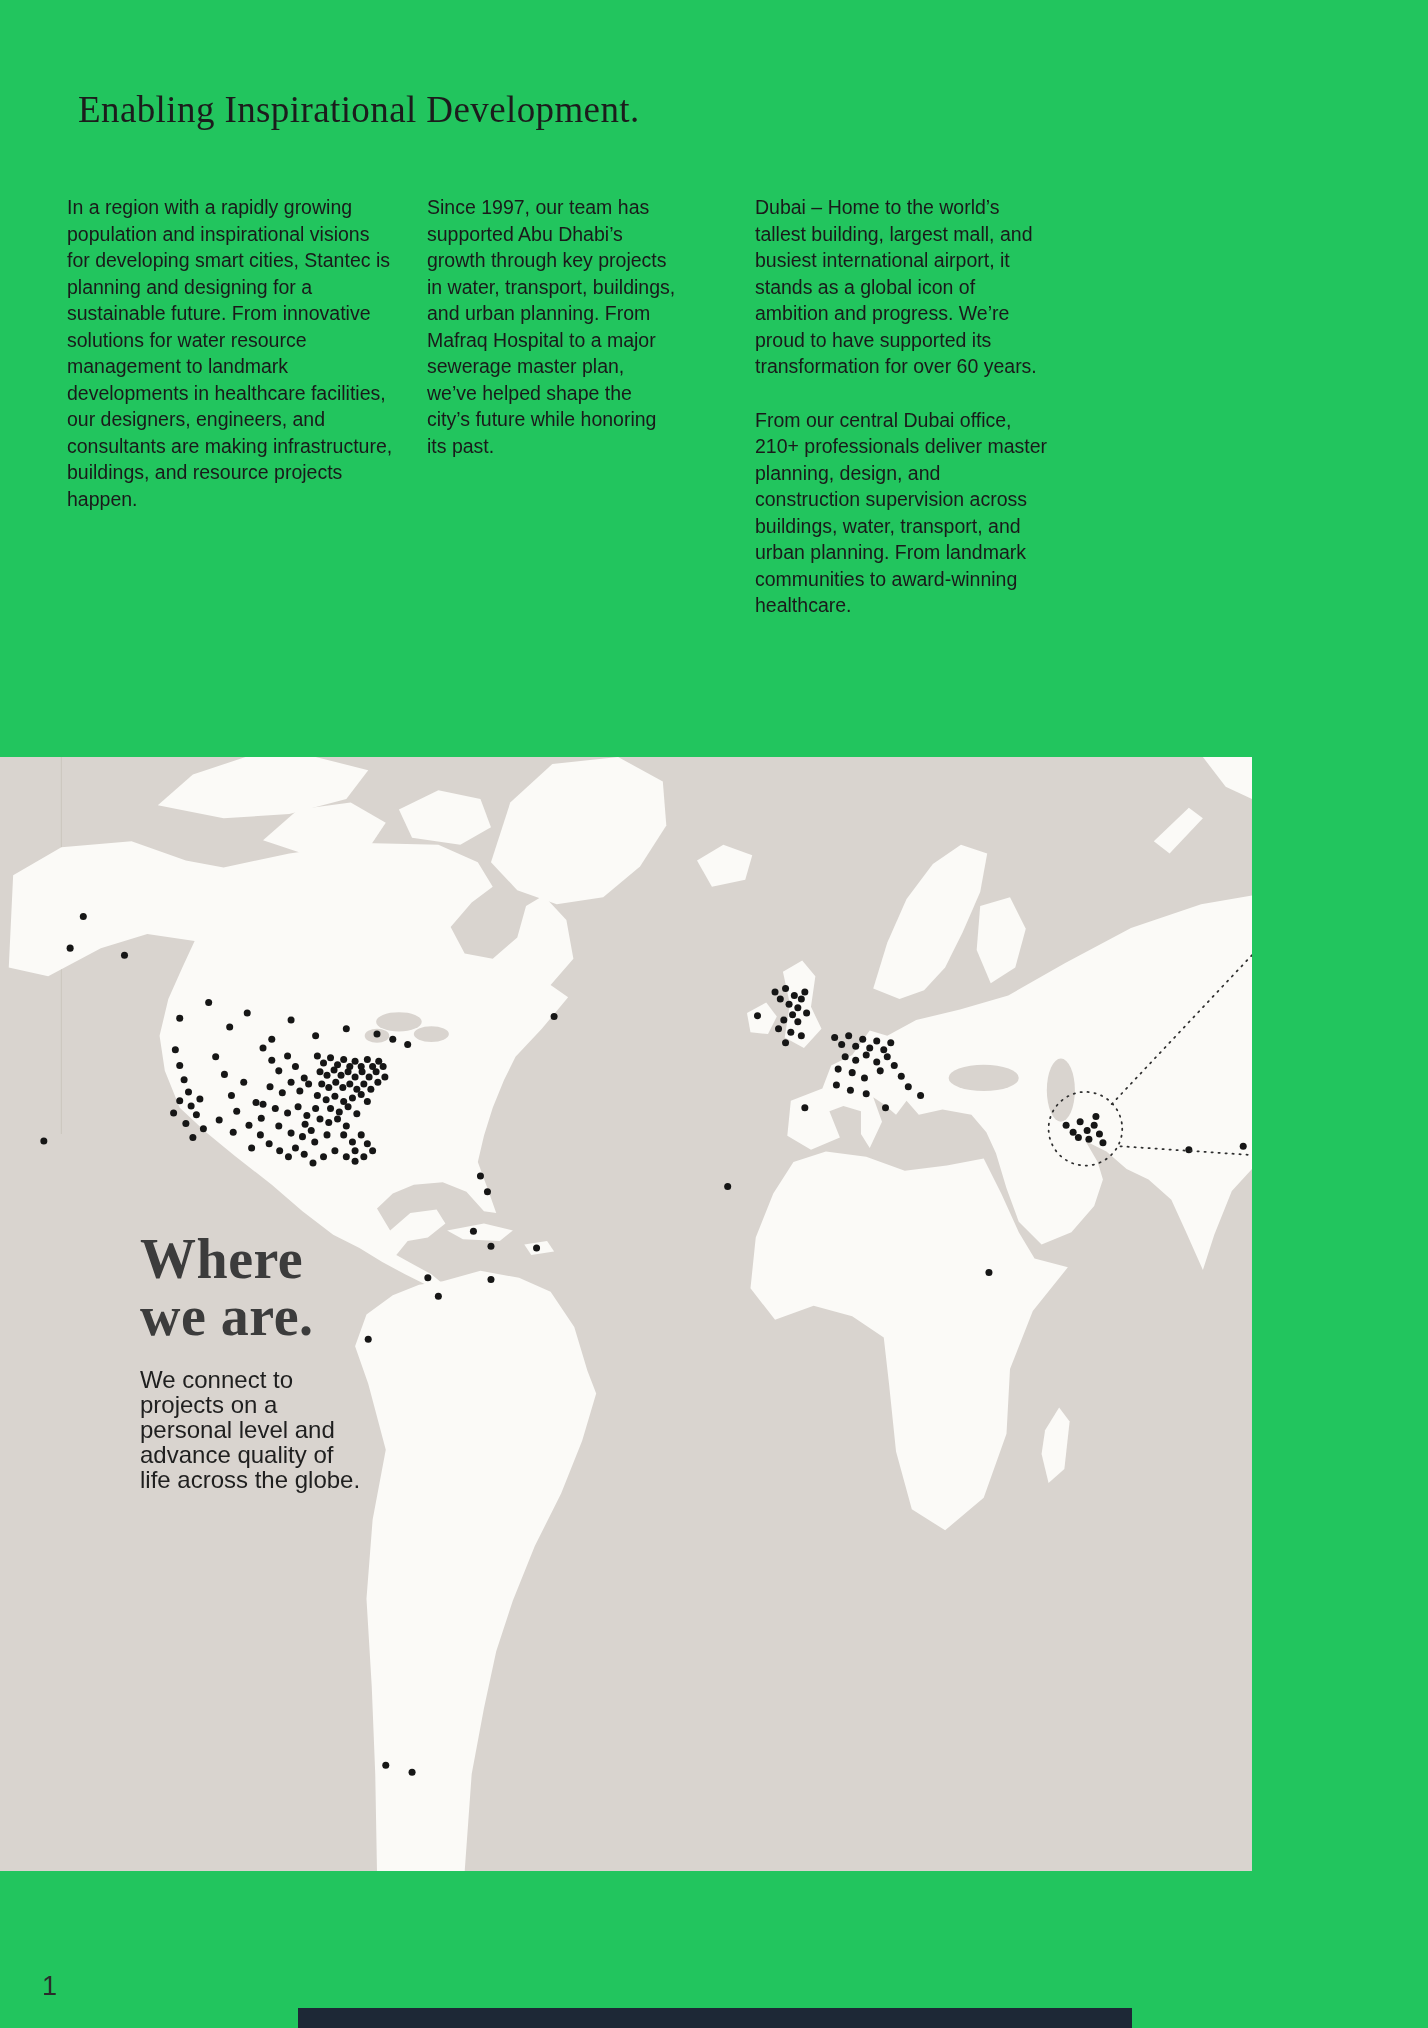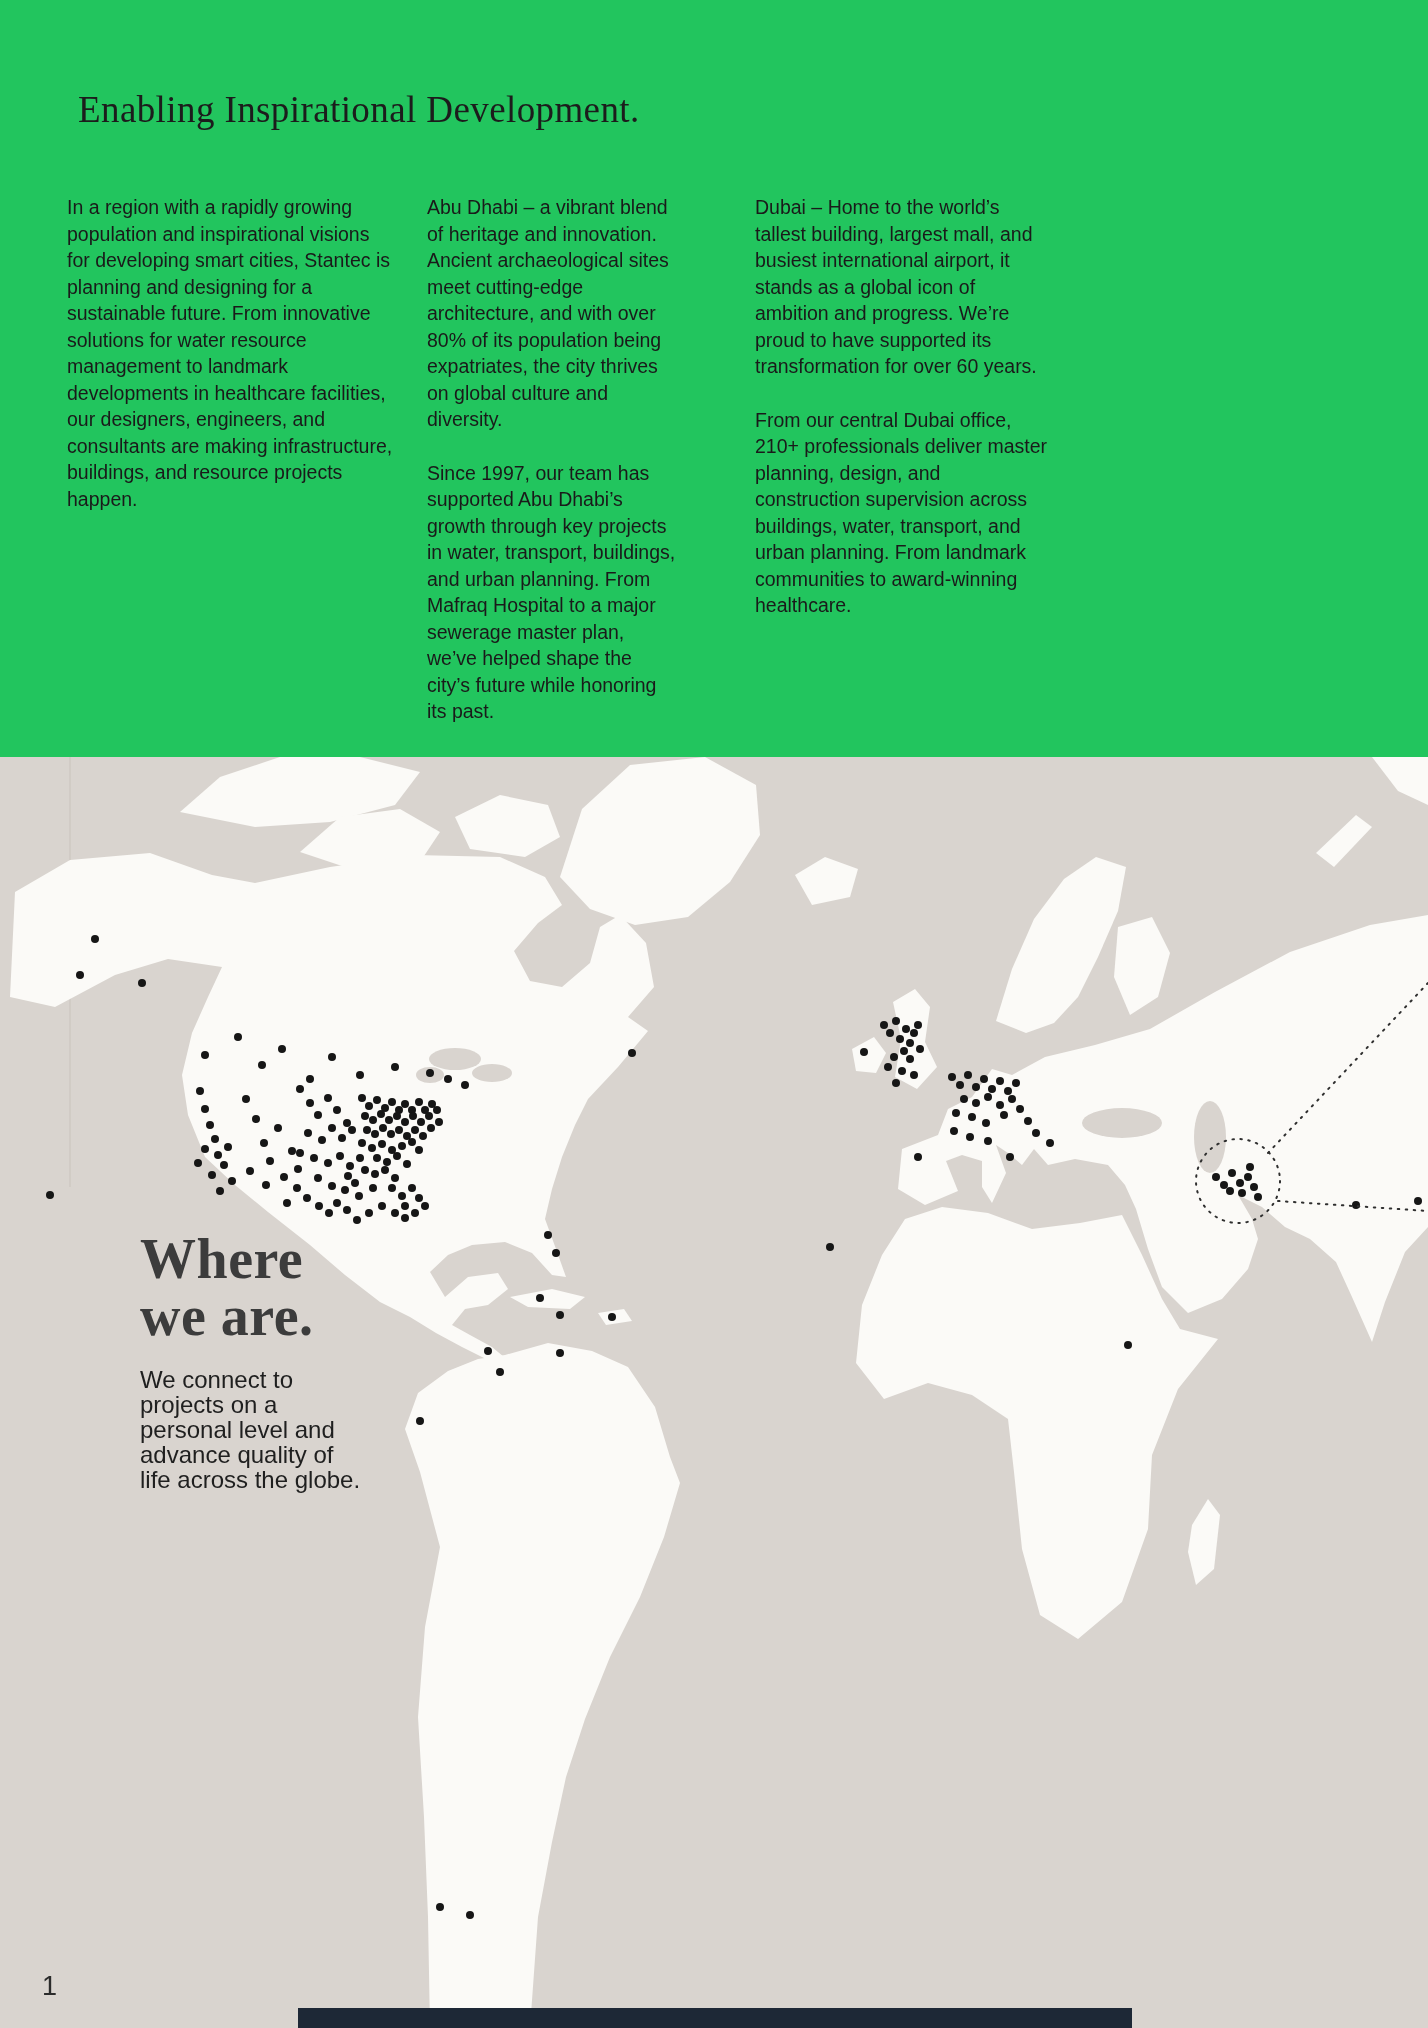--- a/index.html
+++ b/index.html
@@ -14,21 +14,21 @@
   .title{
     position:absolute;top:88px;left:78px;margin:0;
     font-family:"Liberation Serif",serif;font-weight:500;font-size:37px;
     letter-spacing:0.4px;color:#1c1c1c;
   }
   .columns{position:absolute;top:194px;left:67px;display:flex;align-items:flex-start;}
   .col p{margin:0 0 27px 0;font-size:19.5px;line-height:26.5px;color:var(--ink);}
   .col-1{width:330px;margin-right:30px;}
   .col-2{width:252px;margin-right:76px;}
   .col-3{width:295px;}
-  .map-section{position:absolute;left:0;top:757px;width:1428px;height:1271px;}
+  .map-section{position:absolute;left:0;top:757px;width:1252px;height:1271px;}
   .map-section svg{position:absolute;inset:0;display:block;}
   .ocean{fill:var(--ocean);}
   .land path{fill:var(--land);stroke:none;}
   .lakes ellipse{fill:var(--ocean);}
   .graticule{stroke:#c9c3bc;stroke-width:1;}
   .dotted{fill:none;stroke:var(--dash);stroke-width:2;stroke-dasharray:1.5 6.5;stroke-linecap:round;}
   .map-overlay{position:absolute;left:140px;top:474px;width:280px;}
   .map-heading{
     font-family:"Liberation Serif",serif;font-weight:600;font-size:56px;
     line-height:57px;color:var(--heading);letter-spacing:0.5px;
@@ -42,21 +42,20 @@
 
 <div class="page">
 
   <h1 class="title">Enabling Inspirational Development.</h1>
 
   <div class="columns">
     <div class="col col-1">
       <p>In a region with a rapidly growing population and inspirational visions for developing smart cities, Stantec is planning and designing for a sustainable future. From innovative solutions for water resource management to landmark developments in healthcare facilities, our designers, engineers, and consultants are making infrastructure, buildings, and resource projects happen.</p>
     </div>
     <div class="col col-2">
-      <p>Abu Dhabi – a vibrant blend of heritage and innovation. Ancient archaeological sites meet cutting-edge architecture, and with over 80% of its population being expatriates, the city thrives on global culture and diversity.</p>
       <p>Since 1997, our team has supported Abu Dhabi’s growth through key projects in water, transport, buildings, and urban planning. From Mafraq Hospital to a major sewerage master plan, we’ve helped shape the city’s future while honoring its past.</p>
     </div>
     <div class="col col-3">
       <p>Dubai – Home to the world’s tallest building, largest mall, and busiest international airport, it stands as a global icon of ambition and progress. We’re proud to have supported its transformation for over 60 years.</p>
       <p>From our central Dubai office, 210+ professionals deliver master planning, design, and construction supervision across buildings, water, transport, and urban planning. From landmark communities to award-winning healthcare.</p>
     </div>
   </div>
 
   <div class="map-section">
     <svg id="map-svg" viewBox="0 0 1428 1271" preserveAspectRatio="none" aria-hidden="true">

